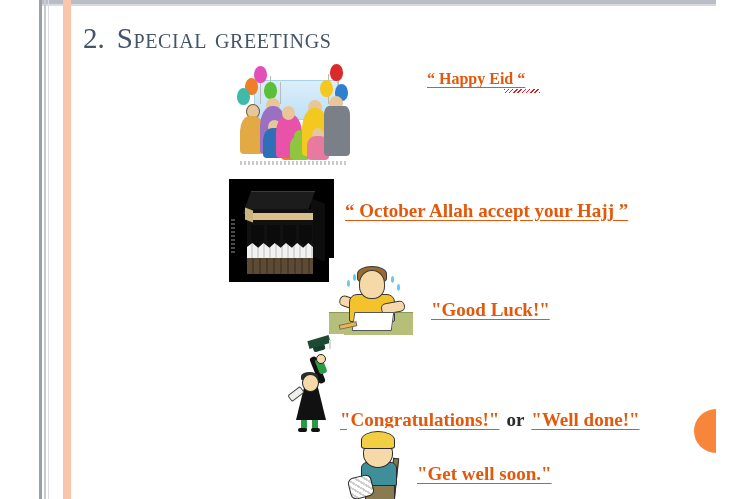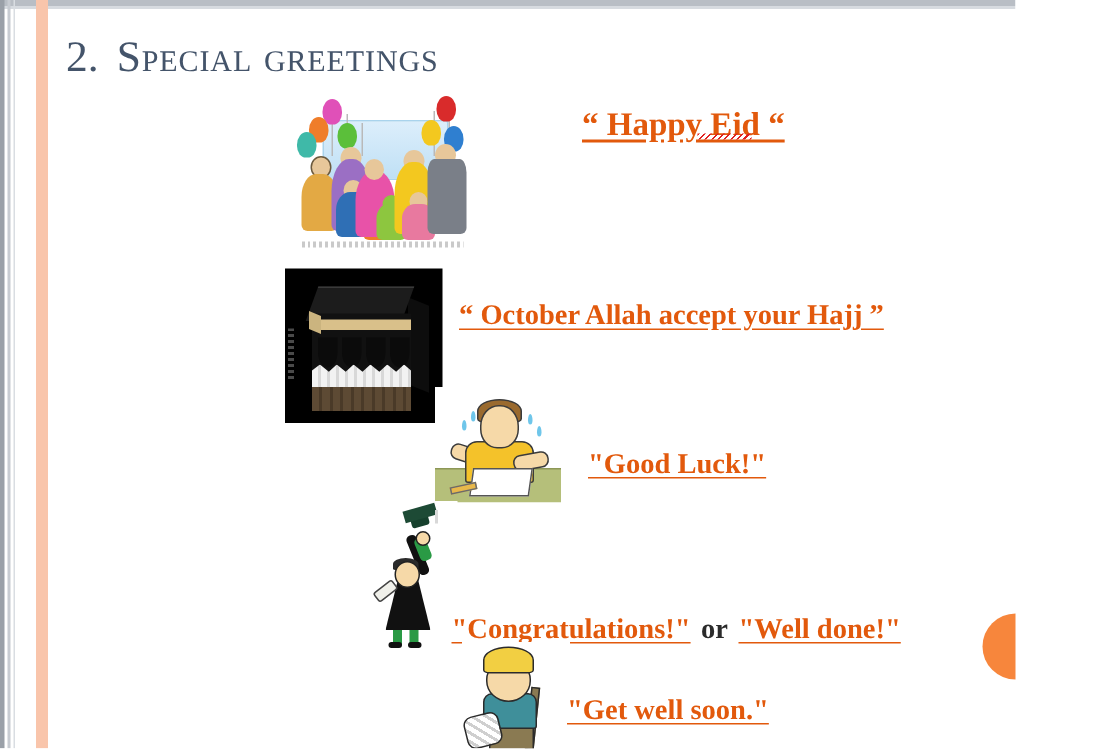--- a/index.html
+++ b/index.html
@@ -1,18 +1,18 @@
 <!DOCTYPE html>
 <html><head>
 <meta charset="utf-8">
 <style>
   html,body{margin:0;padding:0;background:#ffffff;}
   body{width:733px;height:499px;overflow:hidden;font-family:"Liberation Serif",serif;}
 
-  #slide{position:relative;width:677px;height:499px;background:#ffffff;overflow:hidden;}
+  #slide{position:relative;width:677px;height:499px;background:#ffffff;overflow:hidden;margin-left:39px;}
 
   
   .edge-left{position:absolute;top:0;bottom:0;}
   .el1{left:0px;width:3px;background:#9aa0a8;}
   .el2{left:5px;width:2px;background:#c8ccd2;}
   .el3{left:9px;width:1px;background:#d9dde2;}
   .el4{left:24px;width:8px;background:#f9c5ab;}
 
   
   .edge-top{position:absolute;left:0;right:0;top:0;height:4px;background:#b9bec5;}
@@ -33,21 +33,21 @@
     font-size:29px;line-height:1;color:#44546a;
     font-variant:small-caps;letter-spacing:0.6px;white-space:nowrap;}
   #title .num{letter-spacing:0px;}
   #title .cap{margin-left:12px;}
 
   
   .caption{position:absolute;white-space:nowrap;
     font-family:"Liberation Serif",serif;font-weight:bold;
     color:#E2590C;text-decoration:underline;
     text-underline-offset:3px;}
-  .cap-eid   {left:388px;top:70px;font-size:22px;}
+  .cap-eid   {left:388px;top:70px;font-size:16px;}
   .cap-hajj  {left:306px;top:200px;font-size:19px;}
   .cap-luck  {left:392px;top:299px;font-size:19px;}
   .cap-well  {left:378px;top:463px;font-size:19px;}
 
   
   .cong-row{position:absolute;left:301px;top:409px;white-space:nowrap;
     font-family:"Liberation Serif",serif;font-weight:bold;font-size:19px;}
   .cong-row .orange{color:#E2590C;text-decoration:underline;text-underline-offset:3px;}
   .cong-row .dark{color:#2b2b2b;margin:0 7px;text-decoration:none;}
 

